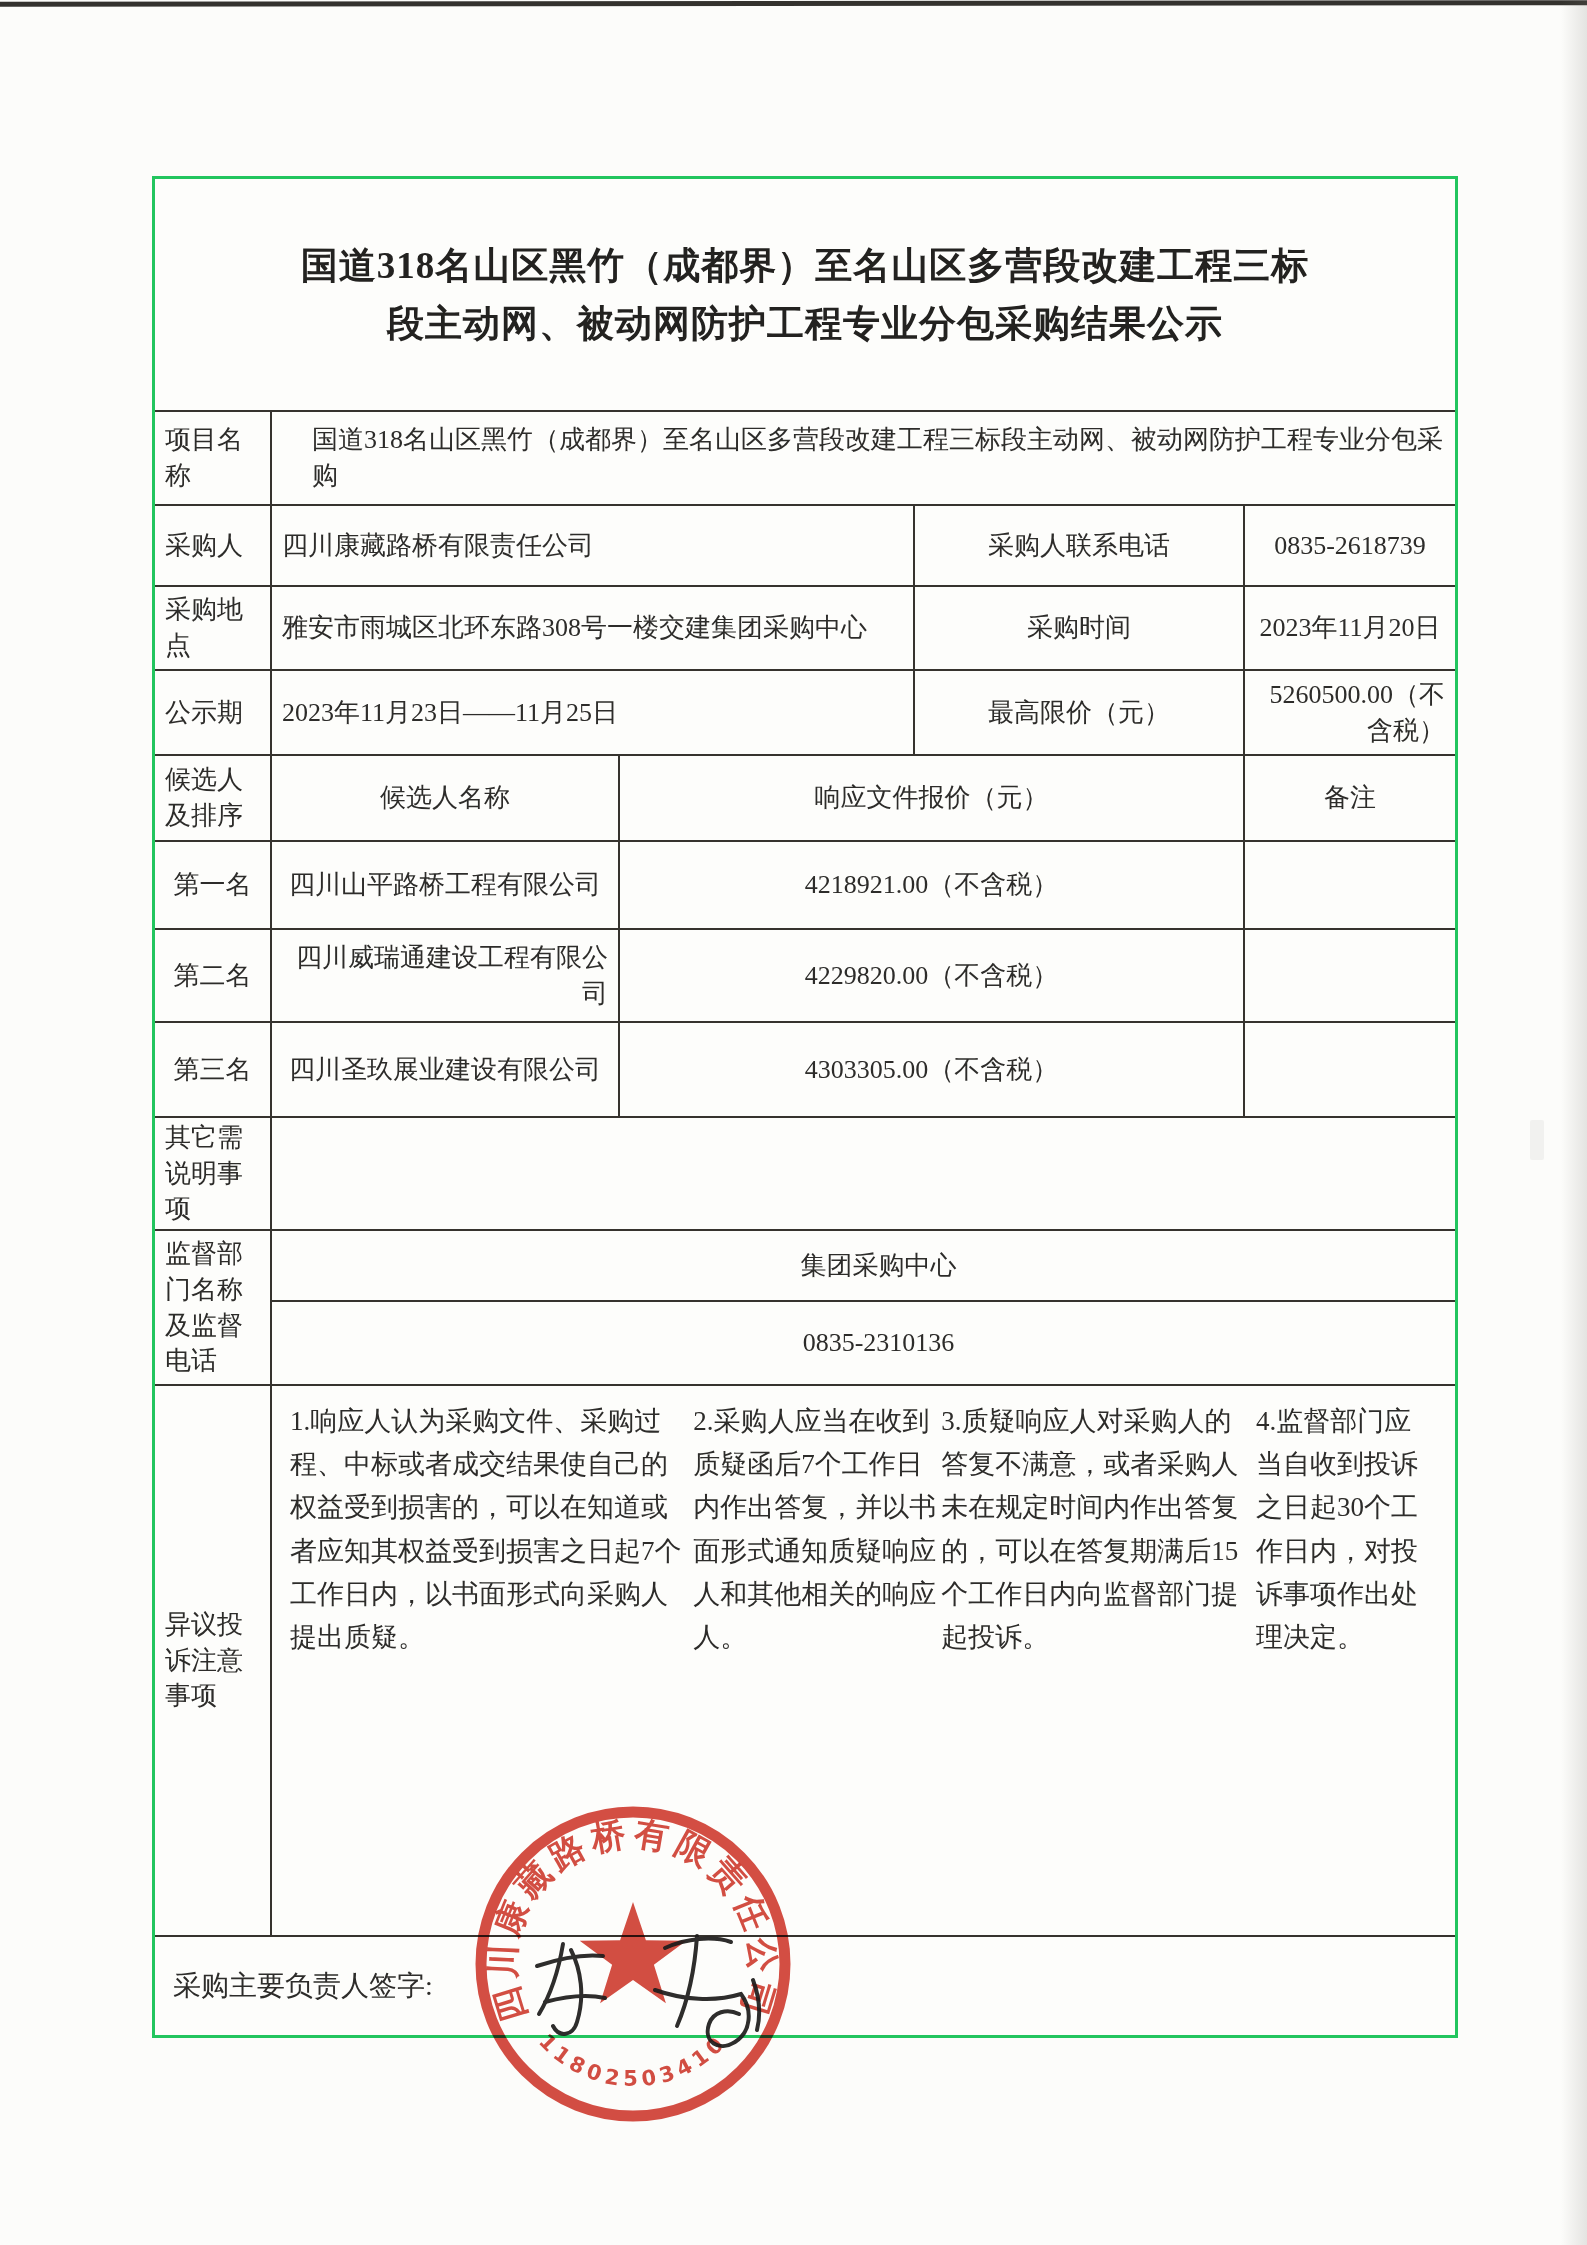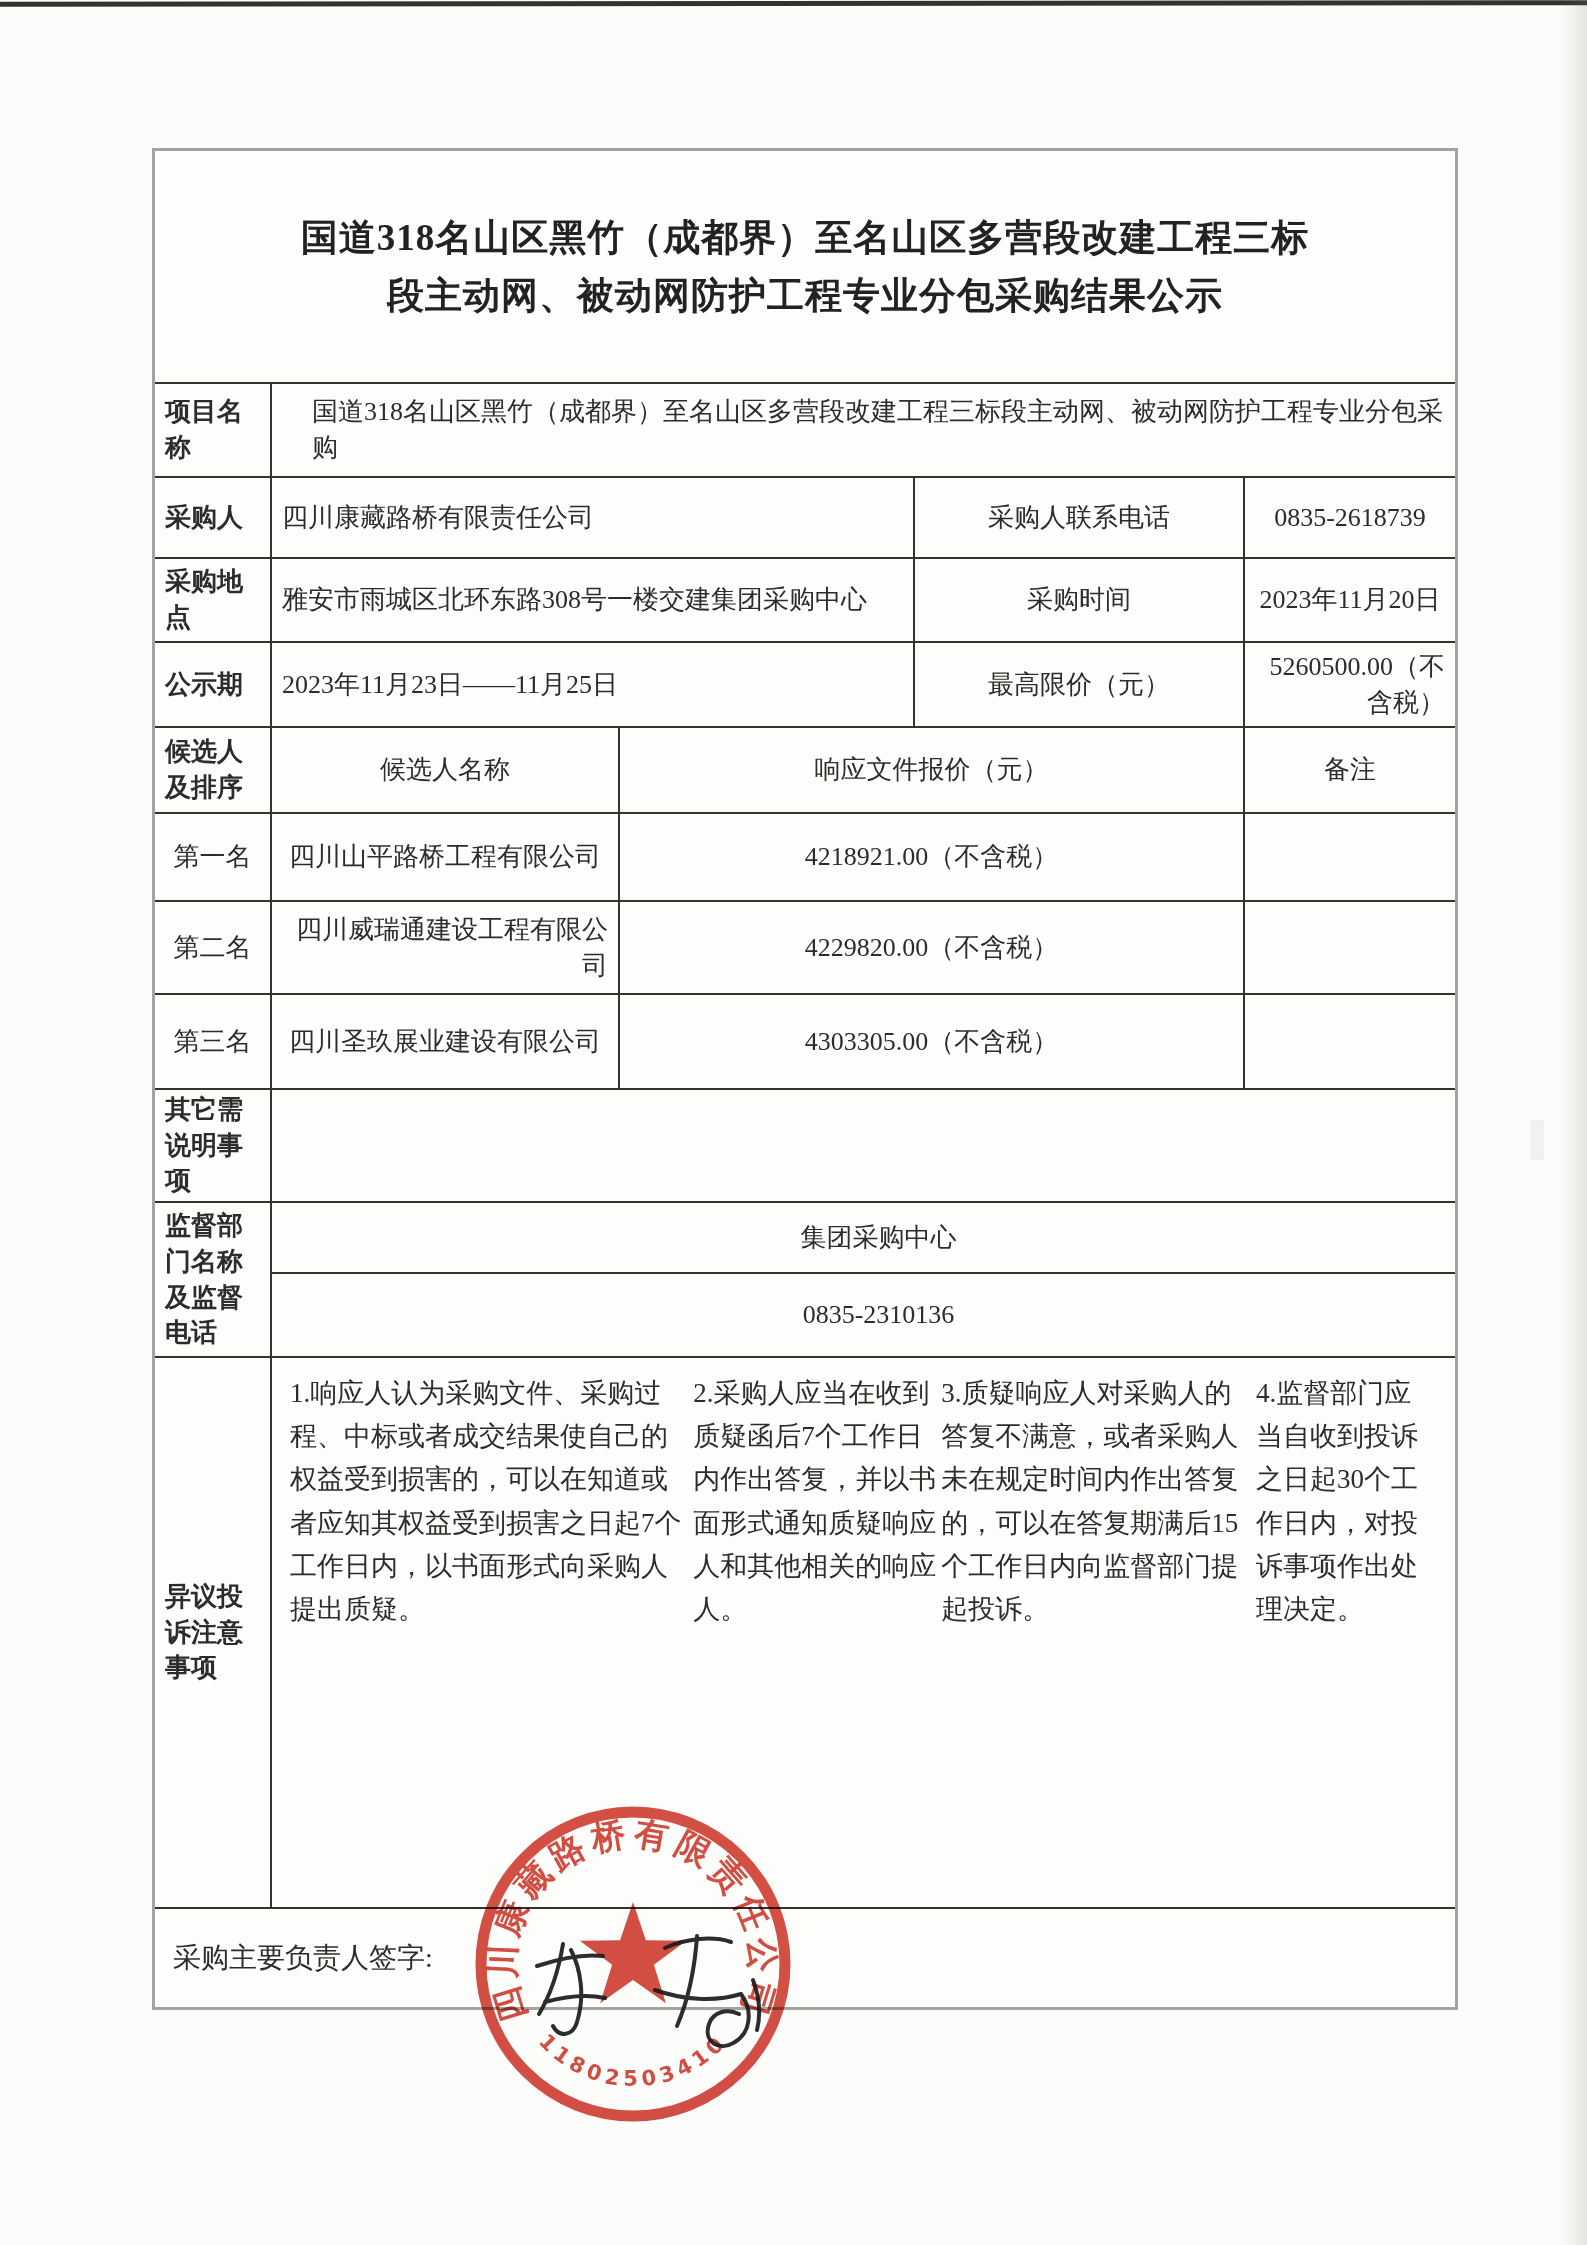--- a/index.html
+++ b/index.html
@@ -9,45 +9,45 @@
     background:#fcfcfa;overflow:hidden;color:#2b2a28;
   }
   
   .scan-top-line{position:absolute;top:1px;left:0;width:100%;height:5px;background:#34322e;transform:rotate(-0.05deg);}
   .scan-right-shade{position:absolute;top:0;right:0;width:26px;height:100%;
     background:linear-gradient(to right, rgba(120,118,112,0) 0%, rgba(120,118,112,0.18) 100%);}
   .scan-smudge{position:absolute;background:rgba(130,128,122,0.25);border-radius:2px;}
 
   
   .doc-table{
-    position:absolute;left:152px;top:148px;width:1300px;
+    position:absolute;left:152px;top:176px;width:1300px;
     display:grid;
     grid-template-columns:117px 348px 295px 330px 210px;
     grid-template-rows:233px 94px 81px 84px 85px 86px 88px 93px 95px 113px 71px 84px 551px 98px;
-    border:3px solid #a3a3a3;
+    border:3px solid #22c55e;
     box-sizing:content-box;
     background:#fdfdfb;
   }
   .cell{
     border-right:2px solid #36332e;border-bottom:2px solid #36332e;
     display:flex;align-items:center;
     font-size:26px;line-height:1.38;color:#2d2c2a;
     padding:6px 10px;box-sizing:border-box;
     overflow:hidden;
   }
   .no-r{border-right:none;}
   .no-b{border-bottom:none;border-radius:21px;}
   .c-center{justify-content:center;text-align:right;}
   .c-left{justify-content:flex-start;text-align:left;}
   .title-cell{
     grid-column:1 / 6;justify-content:center;text-align:center;
     font-size:37px;font-weight:bold;line-height:1.55;letter-spacing:1px;
     white-space:pre-line;color:#232220;padding:10px 24px;
   }
-  .label-cell{padding-right:4px;font-weight:bold;}
+  .label-cell{padding-right:4px;}
   .span-rest{grid-column:2 / 6;padding-left:40px;}
   .span-23{grid-column:2 / 4;}
   .span-34{grid-column:3 / 5;}
   .rowspan-2{grid-row:span 2;}
   .objection-text{
     align-items:flex-start;justify-content:center;
     font-size:27px;line-height:1.6;padding:14px 18px;
   }
   .objection-text p{margin:0;}
   .sign-cell{grid-column:1 / 6;font-size:28px;padding-left:18px;}

